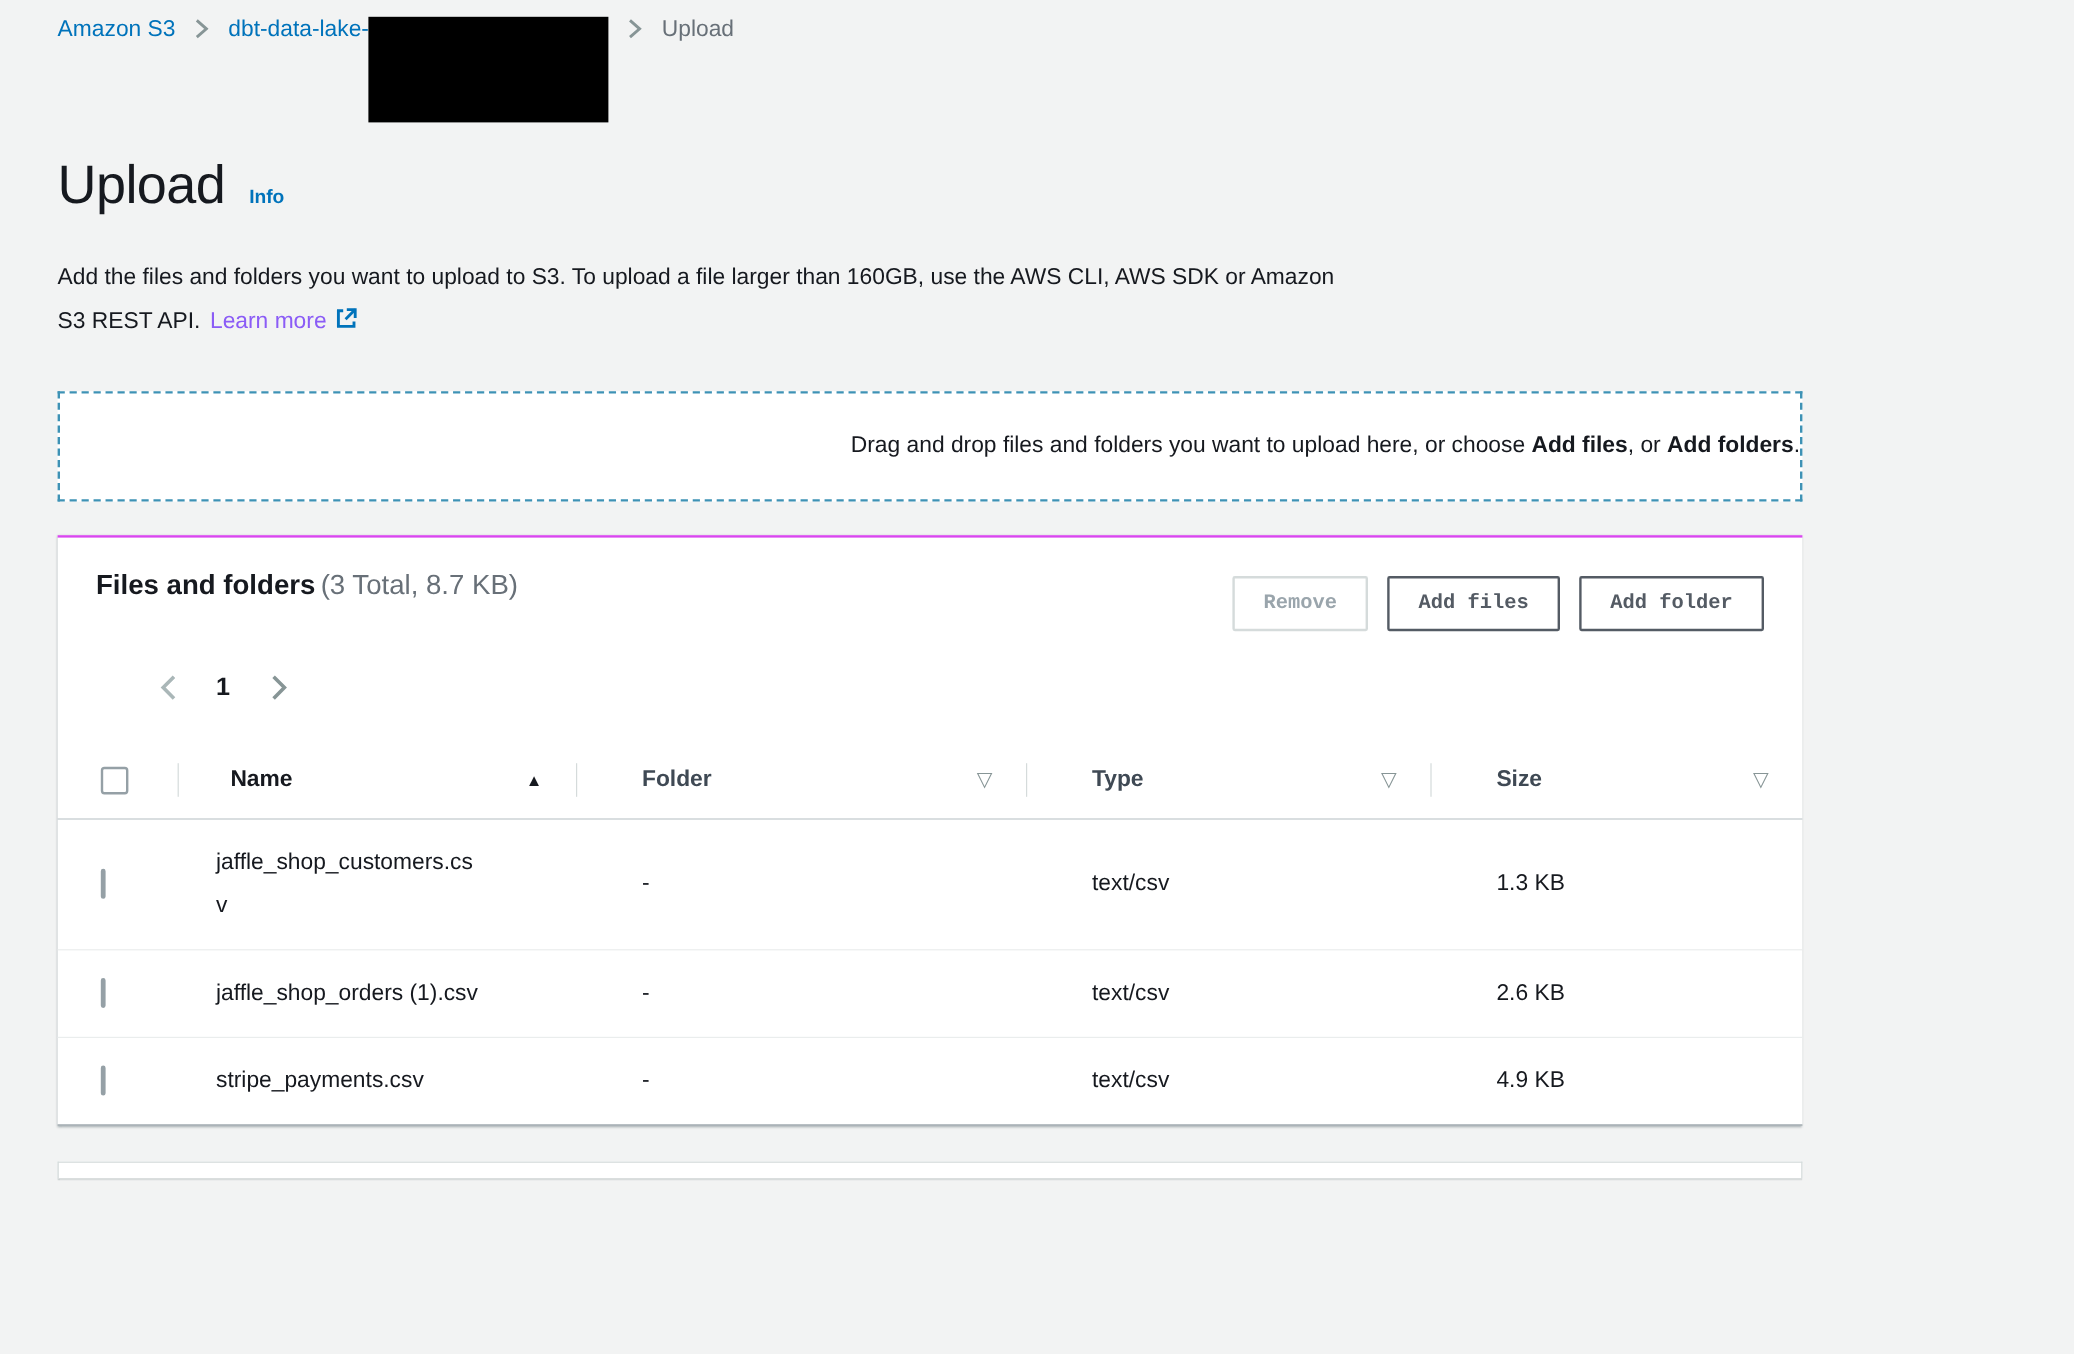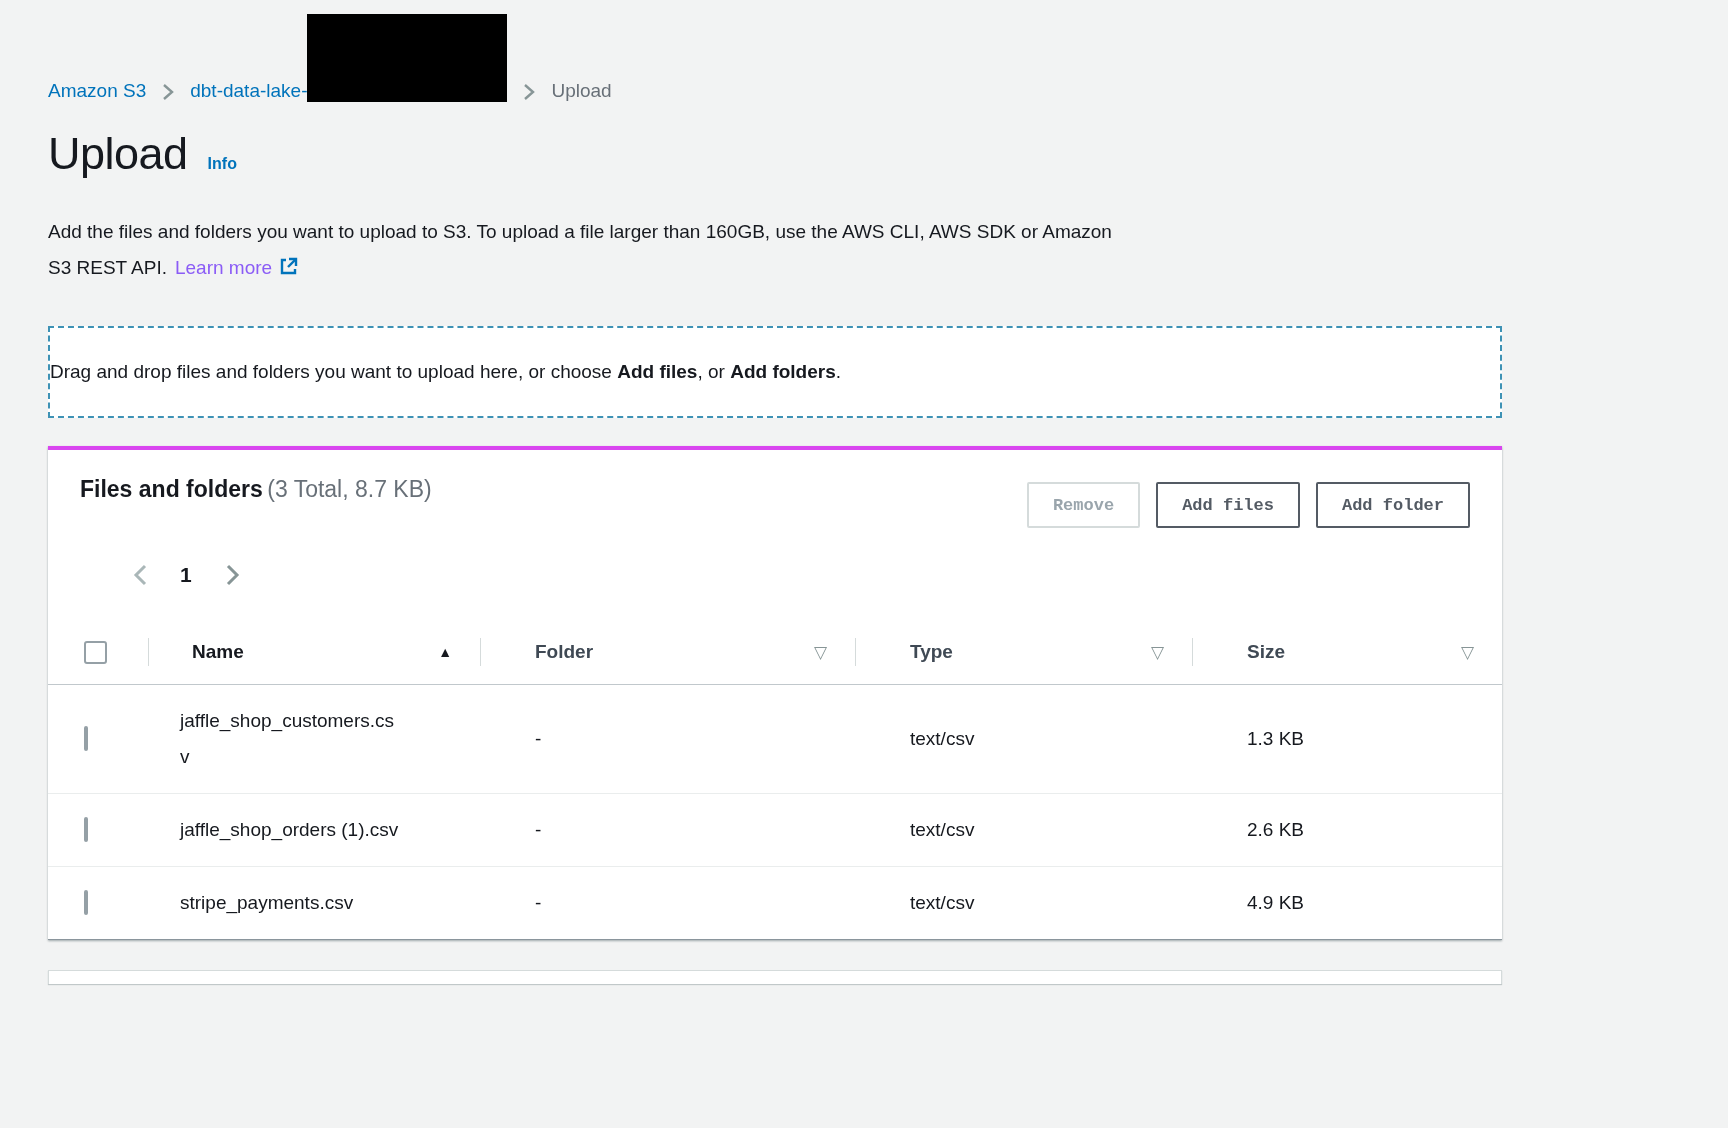--- a/index.html
+++ b/index.html
@@ -5,49 +5,49 @@
   * { margin: 0; padding: 0; box-sizing: border-box; }
   html,body { width: 1728px; height: 1128px; overflow: hidden; }
   body {
     background: #f2f3f3;
     font-family: "Liberation Sans", "DejaVu Sans", sans-serif;
     color: #16191f;
   }
   .content { width: 1454px; margin-left: 48px; }
 
   
-  .breadcrumb { display: flex; align-items: flex-end; margin-top: 14px; height: 88px; }
+  .breadcrumb { display: flex; align-items: flex-start; margin-top: 14px; height: 88px; }
   .breadcrumb a { color: #0073bb; text-decoration: none; font-size: 19px; }
   .crumb-sep { margin: 0 16px; display: flex; align-items: center; }
   .crumb-current { color: #687078; font-size: 19px; }
   .redaction { width: 200px; height: 88px; background: #000; }
 
   
   .title-row { display: flex; align-items: baseline; margin-top: 26px; }
   h1 { font-size: 45px; font-weight: 400; color: #16191f; letter-spacing: -0.5px; }
   .info-link { font-size: 16px; font-weight: 700; color: #0073bb; text-decoration: none; margin-left: 20px; }
 
   
   .desc { margin-top: 34px; font-size: 19px; line-height: 36px; color: #16191f; }
   .desc a { color: #8b5cf6; text-decoration: none; margin-left: 8px; }
   .ext-icon { display: inline-block; vertical-align: -2px; margin-left: 7px; }
 
   
   .dropzone {
     margin-top: 38px; height: 92px; background: #ffffff;
     border: 2px dashed #3e92b5;
-    display: flex; align-items: center; justify-content: flex-start;
+    display: flex; align-items: center; justify-content: flex-end;
     font-size: 19px;
   }
   .dropzone b { font-weight: 700; }
 
   
   .card {
     margin-top: 28px; background: #ffffff;
-    border-top: 4px solid #d946ef;
+    border-top: 2px solid #d946ef;
     box-shadow: 0 1px 2px 0 rgba(0,28,36,0.35);
     padding: 26px 32px 0 32px;
   }
   .card-header { display: flex; align-items: flex-start; }
   .card-title-block { flex: 1; }
   .card-title { font-size: 23px; font-weight: 700; color: #16191f; display: inline; }
   .card-count { font-size: 23px; font-weight: 400; color: #687078; }
   .card-subtitle { margin-top: 14px; font-size: 17px; color: #545b64; }
   .btn-row { display: flex; gap: 16px; margin-top: 6px; }
   .btn {

